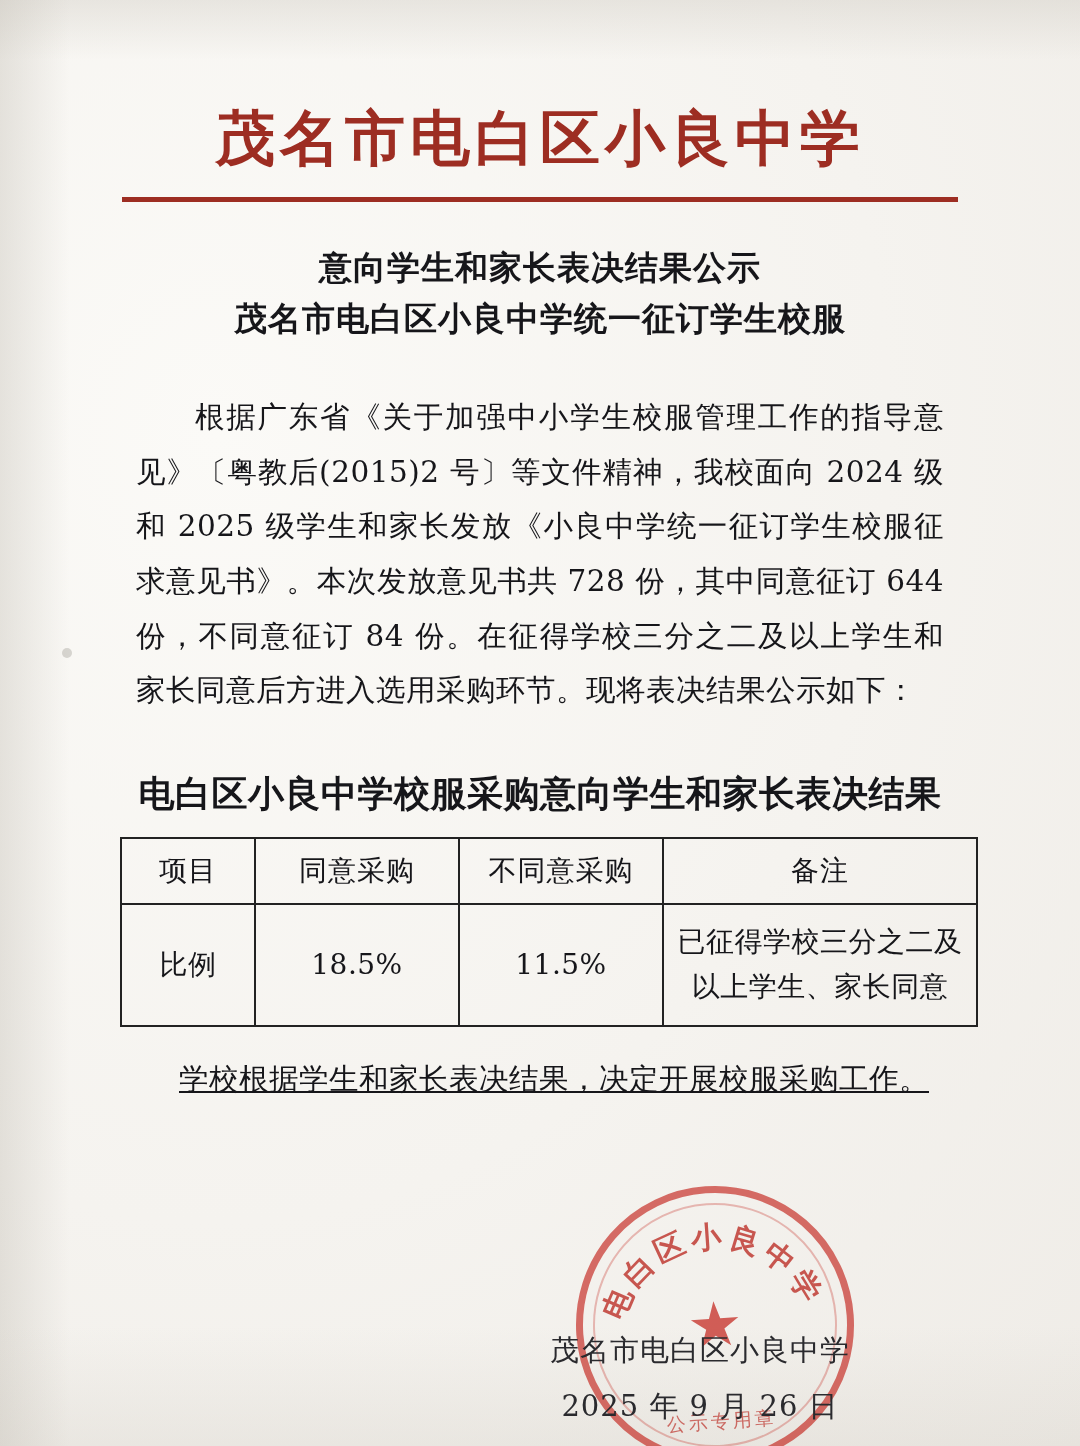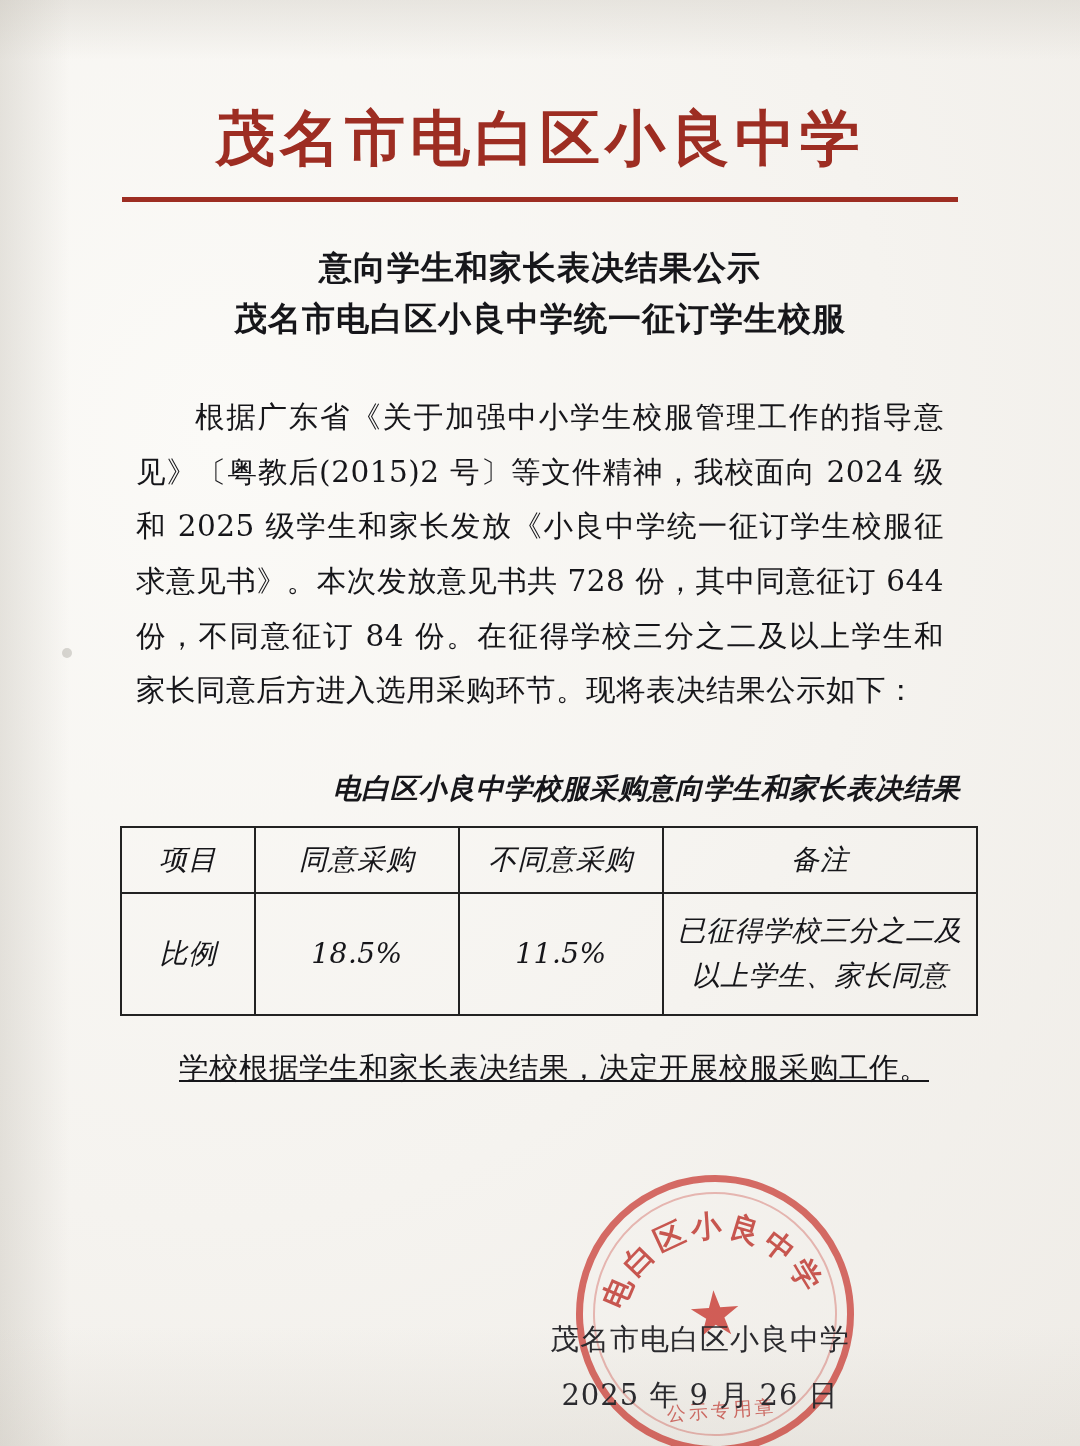--- a/index.html
+++ b/index.html
@@ -95,41 +95,39 @@
     letter-spacing: 0.5px;
   }
   .body-text p {
     margin: 16px;
     text-indent: 2em;
   }
 
   
   .table-caption {
     margin-top: 52px;
-    text-align: right;
+    text-align: center;
     font-weight: bold;
-    font-size: 28px;
+    font-size: 36px;
     letter-spacing: 0.5px;
     color: #16161a;
-    font-style: italic;
   }
   table.vote-table {
     margin: 18px auto 0 auto;
     width: 840px;
     border-collapse: collapse;
     table-layout: fixed;
   }
   table.vote-table th,
   table.vote-table td {
     border: 2px solid #222;
     text-align: center;
     vertical-align: middle;
     font-weight: normal;
     color: #16161a;
-    font-style: italic;
   }
   table.vote-table th {
     font-size: 28px;
     height: 62px;
     letter-spacing: 1px;
   }
   table.vote-table td {
     font-size: 28px;
     height: 108px;
     letter-spacing: 0.5px;

